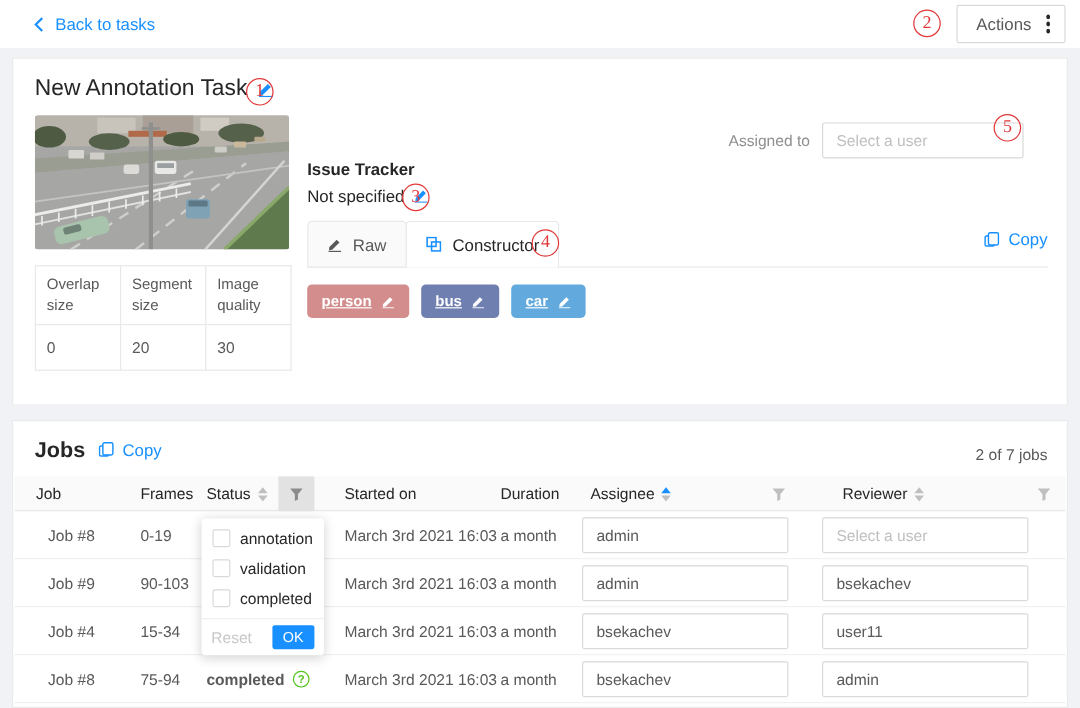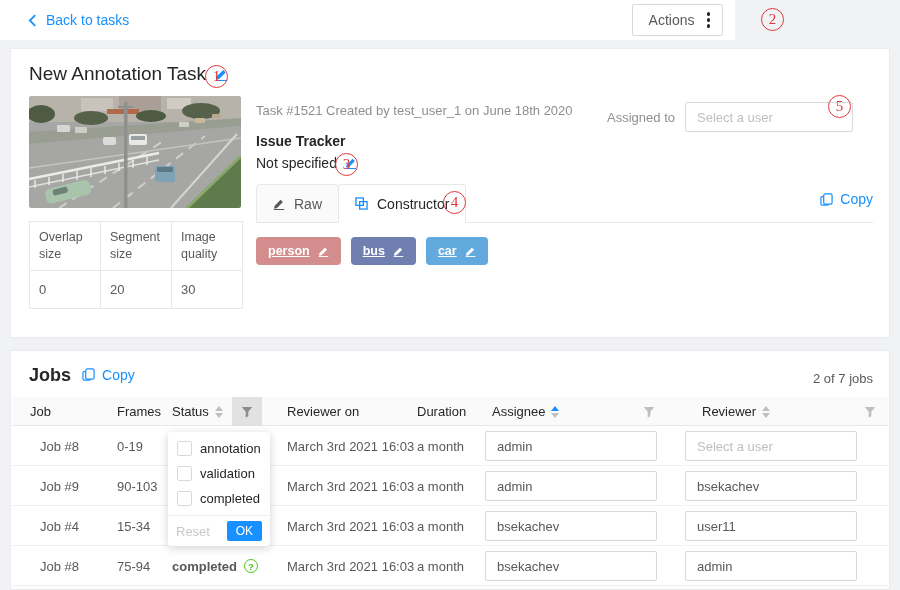--- a/index.html
+++ b/index.html
@@ -3,21 +3,21 @@
 <meta charset="utf-8">
 <style>
   * { box-sizing: border-box; margin: 0; padding: 0; }
   html,body { width: 900px; height: 590px; }
   body {
     position: relative; overflow: hidden;
     background: #f0f2f5; color: #262626;
     font-family: "Liberation Sans", sans-serif; font-size: 14px;
   }
   
-  .topbar { position: absolute; left:0; top:0; width:735px; height:40px; background:#fff; }
+  .topbar { position: absolute; left:0; top:0; width:900px; height:40px; background:#fff; }
   .back-link { position:absolute; left:28px; top:0; height:40px; display:flex; align-items:center; gap:9px; color:#1890ff; cursor:pointer; }
   .actions-btn { position:absolute; right:12px; top:4px; height:32px; background:#fff; border:1px solid #d9d9d9; border-radius:2px; display:flex; align-items:center; gap:12px; padding:0 12px 0 16px; color:#595959; cursor:pointer;justify-content:space-between; }
   .dots { display:flex; flex-direction:column; gap:2.5px; }
   .dots i { width:3.5px; height:3.5px; background:#262626; border-radius:50%; }
   
   .marker { position:absolute; width:23px; height:23px; border:1.6px solid #e0383a; border-radius:50%; color:#e0383a; font-family:"Liberation Serif", serif; font-size:15px; display:flex; align-items:center; justify-content:center; z-index:70; background:transparent; }
   
   .card { position:absolute; background:#fff; border:1px solid #ebebeb; }
   #task-card { left:10px; top:48px; width:880px; height:290px; }
   #jobs-card { left:10px; top:350px; width:880px; height:240px; }
@@ -174,21 +174,20 @@
       <th>Image quality</th>
     </tr>
     <tr>
       <td>0</td>
       <td>20</td>
       <td>30</td>
     </tr>
   </tbody>
     </table>
 
-  <div class="meta-text">Task #1521 Created by test_user_1 on June 18th 2020</div>
 
   <div class="assigned-label">Assigned to</div>
   <div class="assigned-input">
     <input class="ant" placeholder="Select a user" style="">
   </div>
 
   <div class="it-label">Issue Tracker</div>
   <div class="it-value">
     <span>Not specified</span>
     <span class="edit-icon">
@@ -283,21 +282,21 @@
       <span class="carets">
           <i class="caret up"></i>
           <i class="caret down"></i>
         </span>
     </span>
     <span class="funnel-cell open" style="left:220px;">
       <svg width="12" height="12" viewBox="0 0 12 12" fill="#8c8c8c">
           <path d="M0.8 1 H11.2 L7.3 5.8 V10.2 L4.7 11.5 V5.8 Z"></path>
         </svg>
     </span>
-    <span class="col" style="left:275px;">Reviewer on</span>
+    <span class="col" style="left:275px;">Started on</span>
     <span class="col" style="left:405px;">Duration</span>
     <span class="col" style="left:480px;">
       <span>Assignee</span>
       <span class="carets">
           <i class="caret up active"></i>
           <i class="caret down"></i>
         </span>
     </span>
     <span class="funnel-cell" style="left:622px;">
       <svg width="12" height="12" viewBox="0 0 12 12" fill="#bfbfbf">

